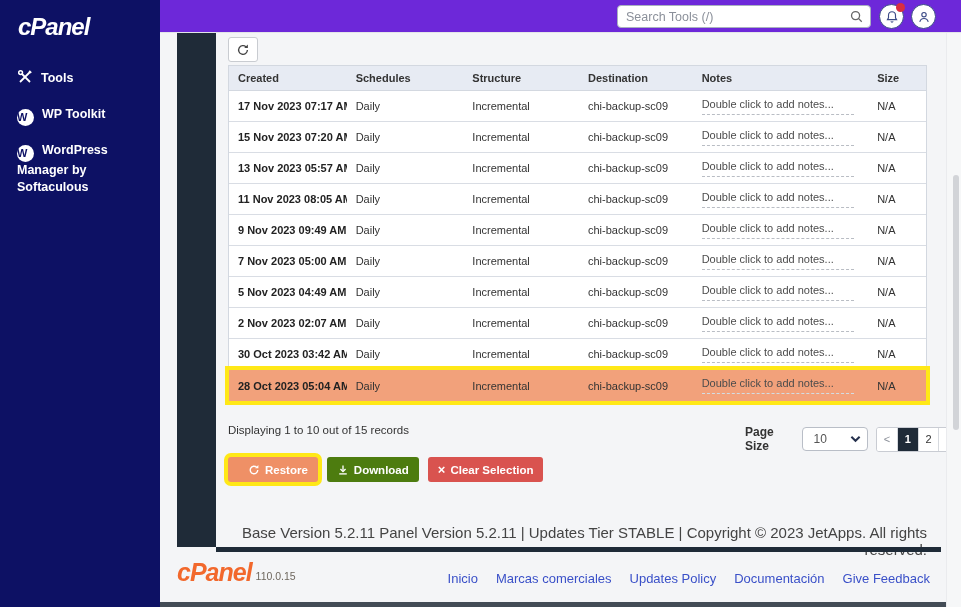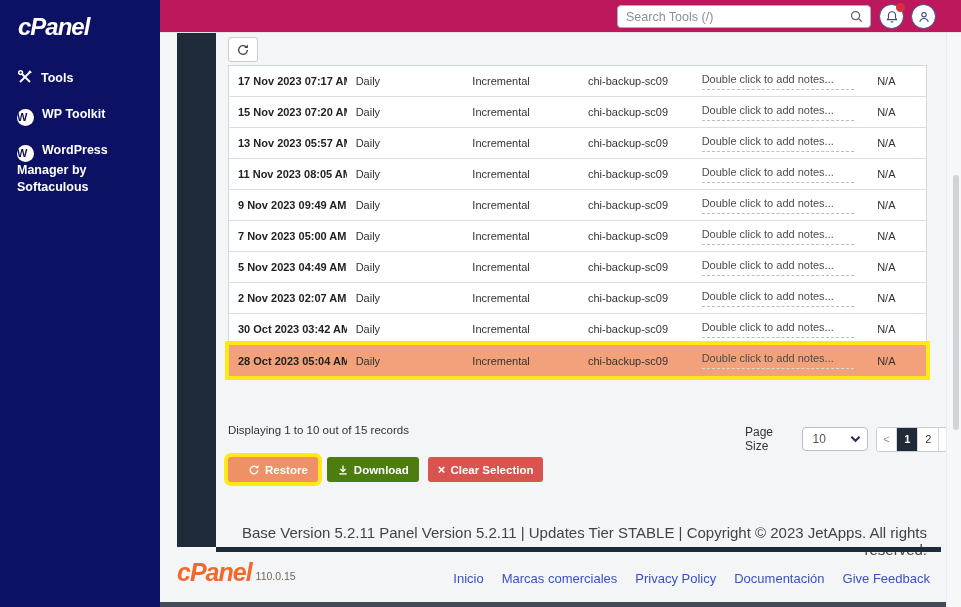--- a/index.html
+++ b/index.html
@@ -8,21 +8,21 @@
 
   
   #sidebar { position:absolute; left:0; top:0; width:160px; height:607px; background:#0d1164; z-index:5; }
   .cp-logo { margin:13px 0 0 18px; color:#fff; font-size:24px; font-weight:800; font-style:italic; letter-spacing:-1px; }
   #side-menu { margin-top:20px; }
   .menu-item { display:block; padding:8px 6px 8px 17px; color:#fff; font-size:12.5px; font-weight:700; line-height:17px; cursor:pointer; }
   .menu-item .mi-icon { display:inline-block; vertical-align:-3px; margin-right:8px; }
   .wp-circle { display:inline-flex; align-items:center; justify-content:center; width:17px; height:17px; border-radius:50%; background:#fff; color:#0d1164; font-size:11px; font-weight:800; }
 
   
-  #topbar { position:absolute; left:160px; top:0; width:801px; height:33px; background:#be185d; border-bottom:1px solid #e3e5e9; z-index:4; }
+  #topbar { position:absolute; left:160px; top:0; width:801px; height:33px; background:#6d28d9; border-bottom:1px solid #e3e5e9; z-index:4; }
   .search-wrap { position:absolute; left:457px; top:5px; width:254px; height:23px; }
   .search-wrap input { width:100%; height:100%; border:1px solid #a9b0bf; border-radius:4px; padding:0 26px 0 8px; font-size:12.5px; color:#333; outline:none; font-family:inherit; }
   .search-wrap input::placeholder { color:#8b909a; }
   .search-wrap .mag { position:absolute; right:7px; top:4px; }
   .circle-btn { position:absolute; top:4px; width:25px; height:25px; border-radius:50%; background:#fff; border:1.5px solid #3b4a86; display:flex; align-items:center; justify-content:center; cursor:pointer; }
   #bell-btn { left:719px; }
   #user-btn { left:751px; }
   .red-dot { position:absolute; right:-2px; top:-2px; width:9px; height:9px; border-radius:50%; background:#d92e3f; }
 
   
@@ -42,21 +42,21 @@
   .cell.created { font-weight:700; color:#222; }
   .cell.size { font-weight:400; }
   .c0{width:118px} .c1{width:117px} .c2{width:116px} .c3{width:114px} .c4{width:176px} .c5{width:58px}
   .notes-text { display:inline-block; font-size:11px; color:#4c4c4c; border-bottom:1px dashed #b9bdc4; padding-bottom:4px; min-width:152px; }
   .t-row.selected { background:#f2a17b; position:relative; z-index:2; box-shadow:0 0 0 4px #ffe817; }
   .t-row.selected .notes-text { border-bottom-color:#d3dde4; }
 
   
   #summary { position:absolute; left:68px; top:391px; font-size:11.5px; color:#333; }
   #pager-area { position:absolute; left:585px; top:392px; display:flex; align-items:center; }
-  #page-size-label { font-size:12px; font-weight:400; color:#333; margin-right:7px; }
+  #page-size-label { font-size:12px; font-weight:700; color:#333; margin-right:7px; }
   #page-size-select { width:71px; height:24px; background:#fff; border:1px solid #b9bec7; border-radius:4px; display:flex; align-items:center; justify-content:space-between; padding:0 6px 0 10px; cursor:pointer; }
   #page-size-select .val { font-size:12px; color:#555; }
   #page-group { display:flex; margin-left:8px; border:1px solid #c9ccd3; border-radius:3px; overflow:hidden; background:#fff; }
   .page-cell { width:23px; height:23px; display:flex; align-items:center; justify-content:center; font-size:11px; color:#333; border-right:1px solid #d6d9de; cursor:pointer; background:#fff; }
   .page-cell:last-child { border-right:none; }
   .page-cell.nav { color:#8a8f98; }
   .page-cell.active { background:#1f2b38; color:#fff; font-weight:700; }
 
   
   #action-row { position:absolute; left:68px; top:424px; display:flex; gap:9px; }
@@ -126,20 +126,28 @@
   <div id="dark-strip"></div>
 
   <button id="refresh-btn">
     <svg width="14" height="14" viewBox="0 0 16 16">
         <path d="M13 8a5 5 0 1 1-1.5-3.6" fill="none" stroke="#444" stroke-width="1.5"></path>
         <path d="M13.6 1.6v4.2H9.4z" fill="#444"></path>
       </svg>
   </button>
 
   <section id="table">
+    <div id="thead">
+        <div class="th c0">Created</div>
+        <div class="th c1">Schedules</div>
+        <div class="th c2">Structure</div>
+        <div class="th c3">Destination</div>
+        <div class="th c4">Notes</div>
+        <div class="th c5">Size</div>
+      </div>
     <div id="tbody">
         <div class="t-row">
           <div class="cell created c0">17 Nov 2023 07:17 AM</div>
           <div class="cell schedules c1">Daily</div>
           <div class="cell structure c2">Incremental</div>
           <div class="cell destination c3">chi-backup-sc09</div>
           <div class="cell notes c4"><span class="notes-text">Double click to add notes...</span></div>
           <div class="cell size c5">N/A</div>
         </div>
         <div class="t-row">
@@ -260,21 +268,21 @@
   <div id="panel-footer">Base Version 5.2.11 Panel Version 5.2.11 | Updates Tier STABLE | Copyright © 2023 JetApps. All rights reserved.</div>
   <div id="panel-bottom-bar"></div>
 
   <div id="cp-footer-logo">
     <span class="logo-txt">cPanel</span>
     <span class="ver">110.0.15</span>
   </div>
   <div id="footer-links">
       <a>Inicio</a>
       <a>Marcas comerciales</a>
-      <a>Privacy Policy</a>
+      <a>Updates Policy</a>
       <a>Documentación</a>
       <a>Give Feedback</a>
     </div>
 
   <div id="bottom-strip"></div>
 
   <div id="scrollbar">
     <div id="scroll-thumb"></div>
   </div>
 </main>

